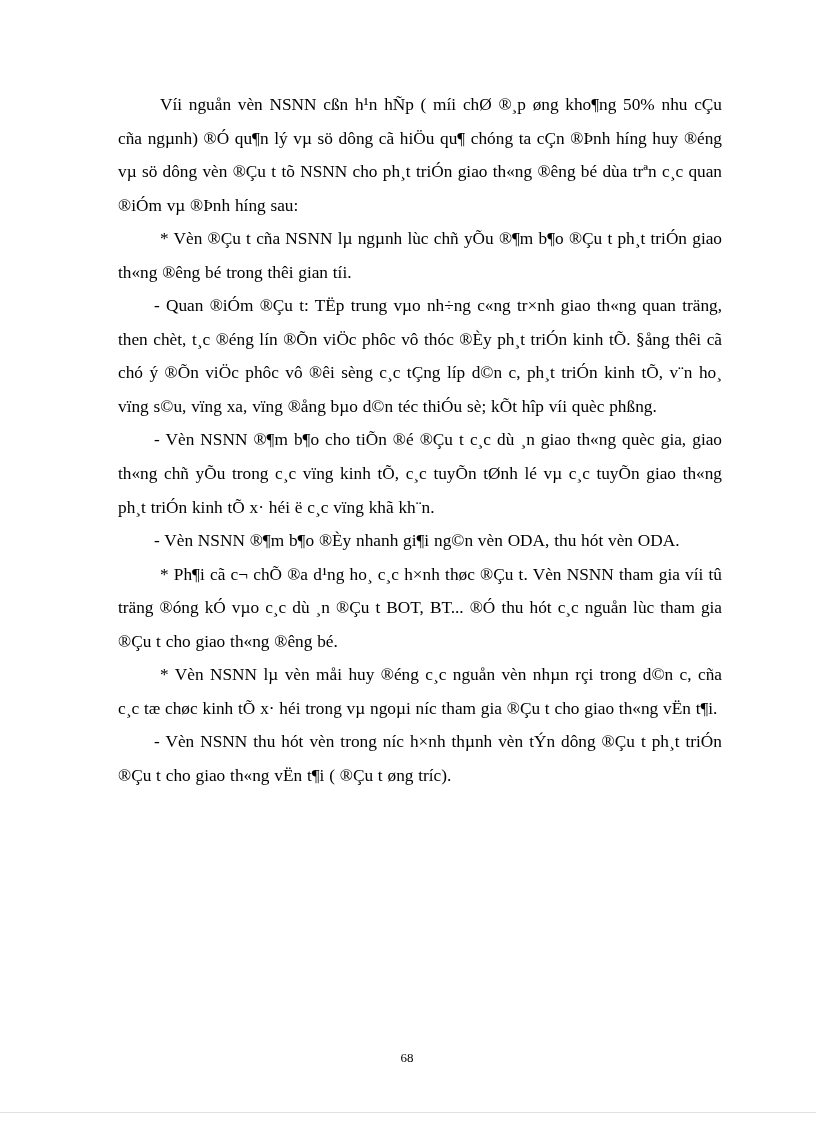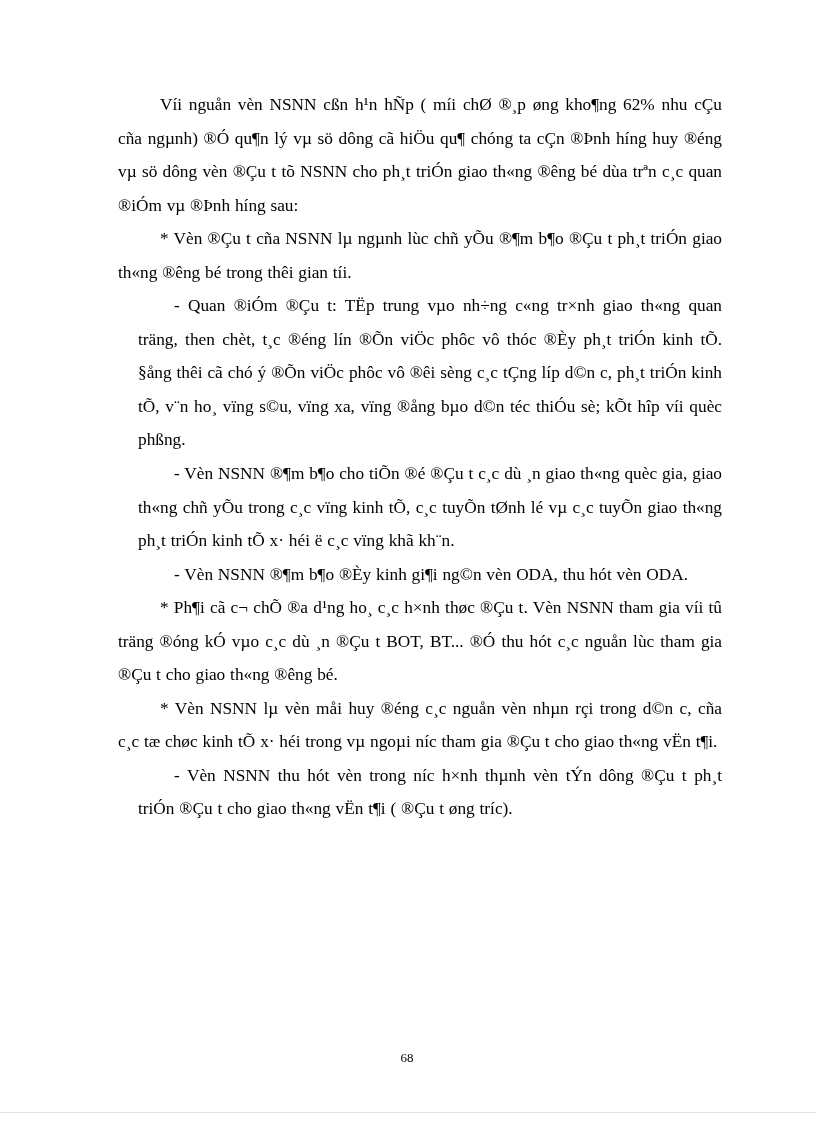--- a/index.html
+++ b/index.html
@@ -32,21 +32,20 @@
     text-align: justify;
     text-justify: inter-word;
     color: #000000;
     word-spacing: 0.5px;
   }
   .indent {
     text-indent: 42px;
   }
   .hang {
     text-indent: 36px;
-    margin-left: 20px;
   }
   .page-number {
     position: absolute;
     left: 0;
     right: 2px;
     top: 1050px;
     text-align: center;
     font-size: 13px;
     color: #000;
     font-family: "Liberation Serif", serif;
@@ -59,24 +58,24 @@
     height: 10px;
     background: #ffffff;
     border-top: 1px solid #e2e2e2;
   }
 </style>
 </head>
 <body>
 
 <div class="page">
   <div class="content">
-    <p class="para indent">Víi nguån vèn NSNN cßn h¹n hÑp ( míi chØ ®¸p øng kho¶ng 62% nhu cÇu cña ngµnh) ®Ó qu¶n lý vµ sö dông cã hiÖu qu¶ chóng ta cÇn ®Þnh híng huy  ®éng vµ sö dông vèn ®Çu t  tõ NSNN cho ph¸t triÓn giao th«ng ®êng bé dùa trªn c¸c quan ®iÓm vµ ®Þnh híng sau:</p>
+    <p class="para indent">Víi nguån vèn NSNN cßn h¹n hÑp ( míi chØ ®¸p øng kho¶ng 50% nhu cÇu cña ngµnh) ®Ó qu¶n lý vµ sö dông cã hiÖu qu¶ chóng ta cÇn ®Þnh híng huy  ®éng vµ sö dông vèn ®Çu t  tõ NSNN cho ph¸t triÓn giao th«ng ®êng bé dùa trªn c¸c quan ®iÓm vµ ®Þnh híng sau:</p>
     <p class="para indent">* Vèn ®Çu t  cña NSNN lµ ngµnh lùc chñ yÕu ®¶m b¶o ®Çu t  ph¸t triÓn giao th«ng ®êng  bé trong thêi gian tíi.</p>
     <p class="para hang">- Quan ®iÓm ®Çu t:    TËp trung vµo nh÷ng c«ng tr×nh giao th«ng quan träng, then chèt, t¸c ®éng lín ®Õn viÖc phôc vô thóc ®Èy ph¸t triÓn kinh tÕ. §ång thêi cã chó ý ®Õn viÖc phôc vô ®êi sèng c¸c tÇng líp d©n c, ph¸t triÓn kinh tÕ, v¨n ho¸ vïng s©u, vïng xa, vïng ®ång bµo d©n téc thiÓu sè; kÕt hîp víi quèc phßng.</p>
     <p class="para hang">- Vèn NSNN ®¶m b¶o cho tiÕn ®é ®Çu t  c¸c dù ¸n giao th«ng quèc gia, giao th«ng chñ yÕu trong c¸c vïng kinh tÕ, c¸c tuyÕn tØnh lé vµ c¸c tuyÕn giao th«ng ph¸t triÓn kinh tÕ x· héi ë c¸c vïng khã kh¨n.</p>
-    <p class="para hang">- Vèn NSNN ®¶m b¶o ®Èy kinh gi¶i ng©n vèn ODA, thu hót vèn ODA.</p>
+    <p class="para hang">- Vèn NSNN ®¶m b¶o ®Èy nhanh gi¶i ng©n vèn ODA, thu hót vèn ODA.</p>
     <p class="para indent">* Ph¶i cã c¬ chÕ ®a d¹ng ho¸ c¸c h×nh thøc ®Çu t.  Vèn NSNN tham gia víi tû träng ®óng kÓ vµo c¸c dù ¸n ®Çu t  BOT, BT... ®Ó thu hót c¸c nguån lùc tham gia ®Çu t  cho giao th«ng ®êng bé.</p>
     <p class="para indent">* Vèn NSNN lµ vèn måi huy ®éng c¸c nguån vèn nhµn rçi trong d©n c, cña c¸c tæ chøc kinh tÕ x· héi trong vµ ngoµi níc  tham gia ®Çu t  cho giao th«ng vËn t¶i.</p>
     <p class="para hang">- Vèn NSNN thu hót vèn trong níc   h×nh thµnh vèn tÝn dông ®Çu t  ph¸t triÓn ®Çu t  cho giao th«ng vËn t¶i ( ®Çu t  øng tríc).</p>
   </div>
   <div class="page-number">68</div>
   <div class="bottom-edge"></div>
 </div>
 
 </body></html>

